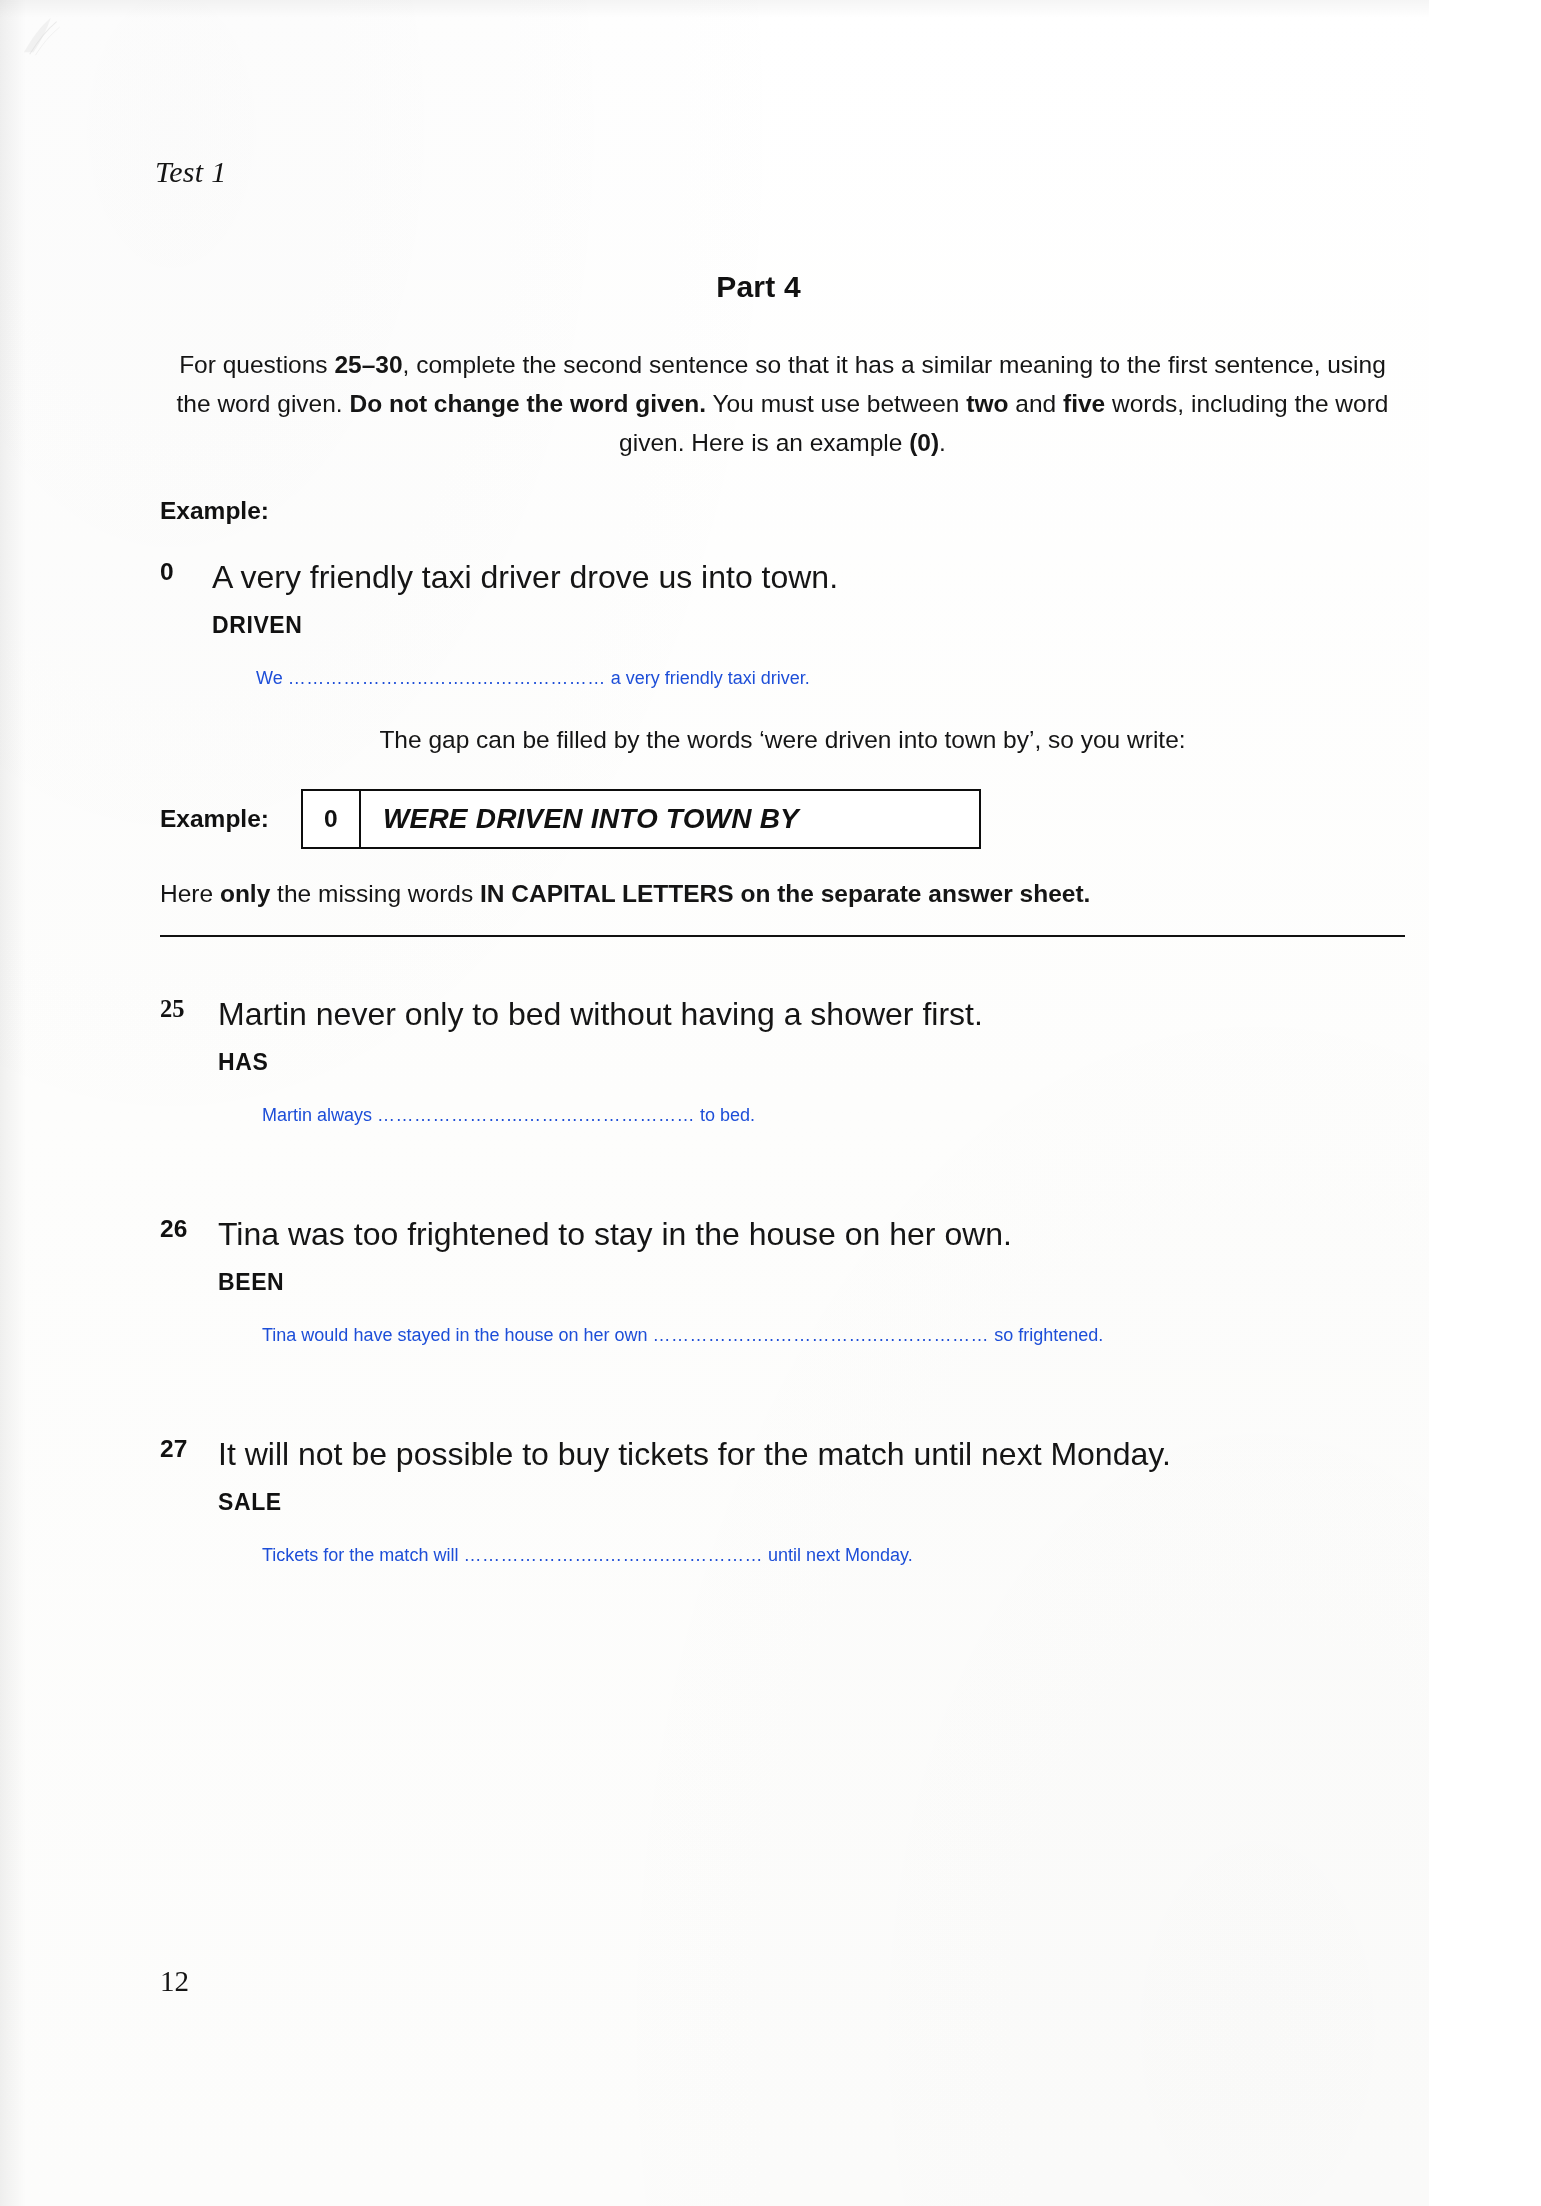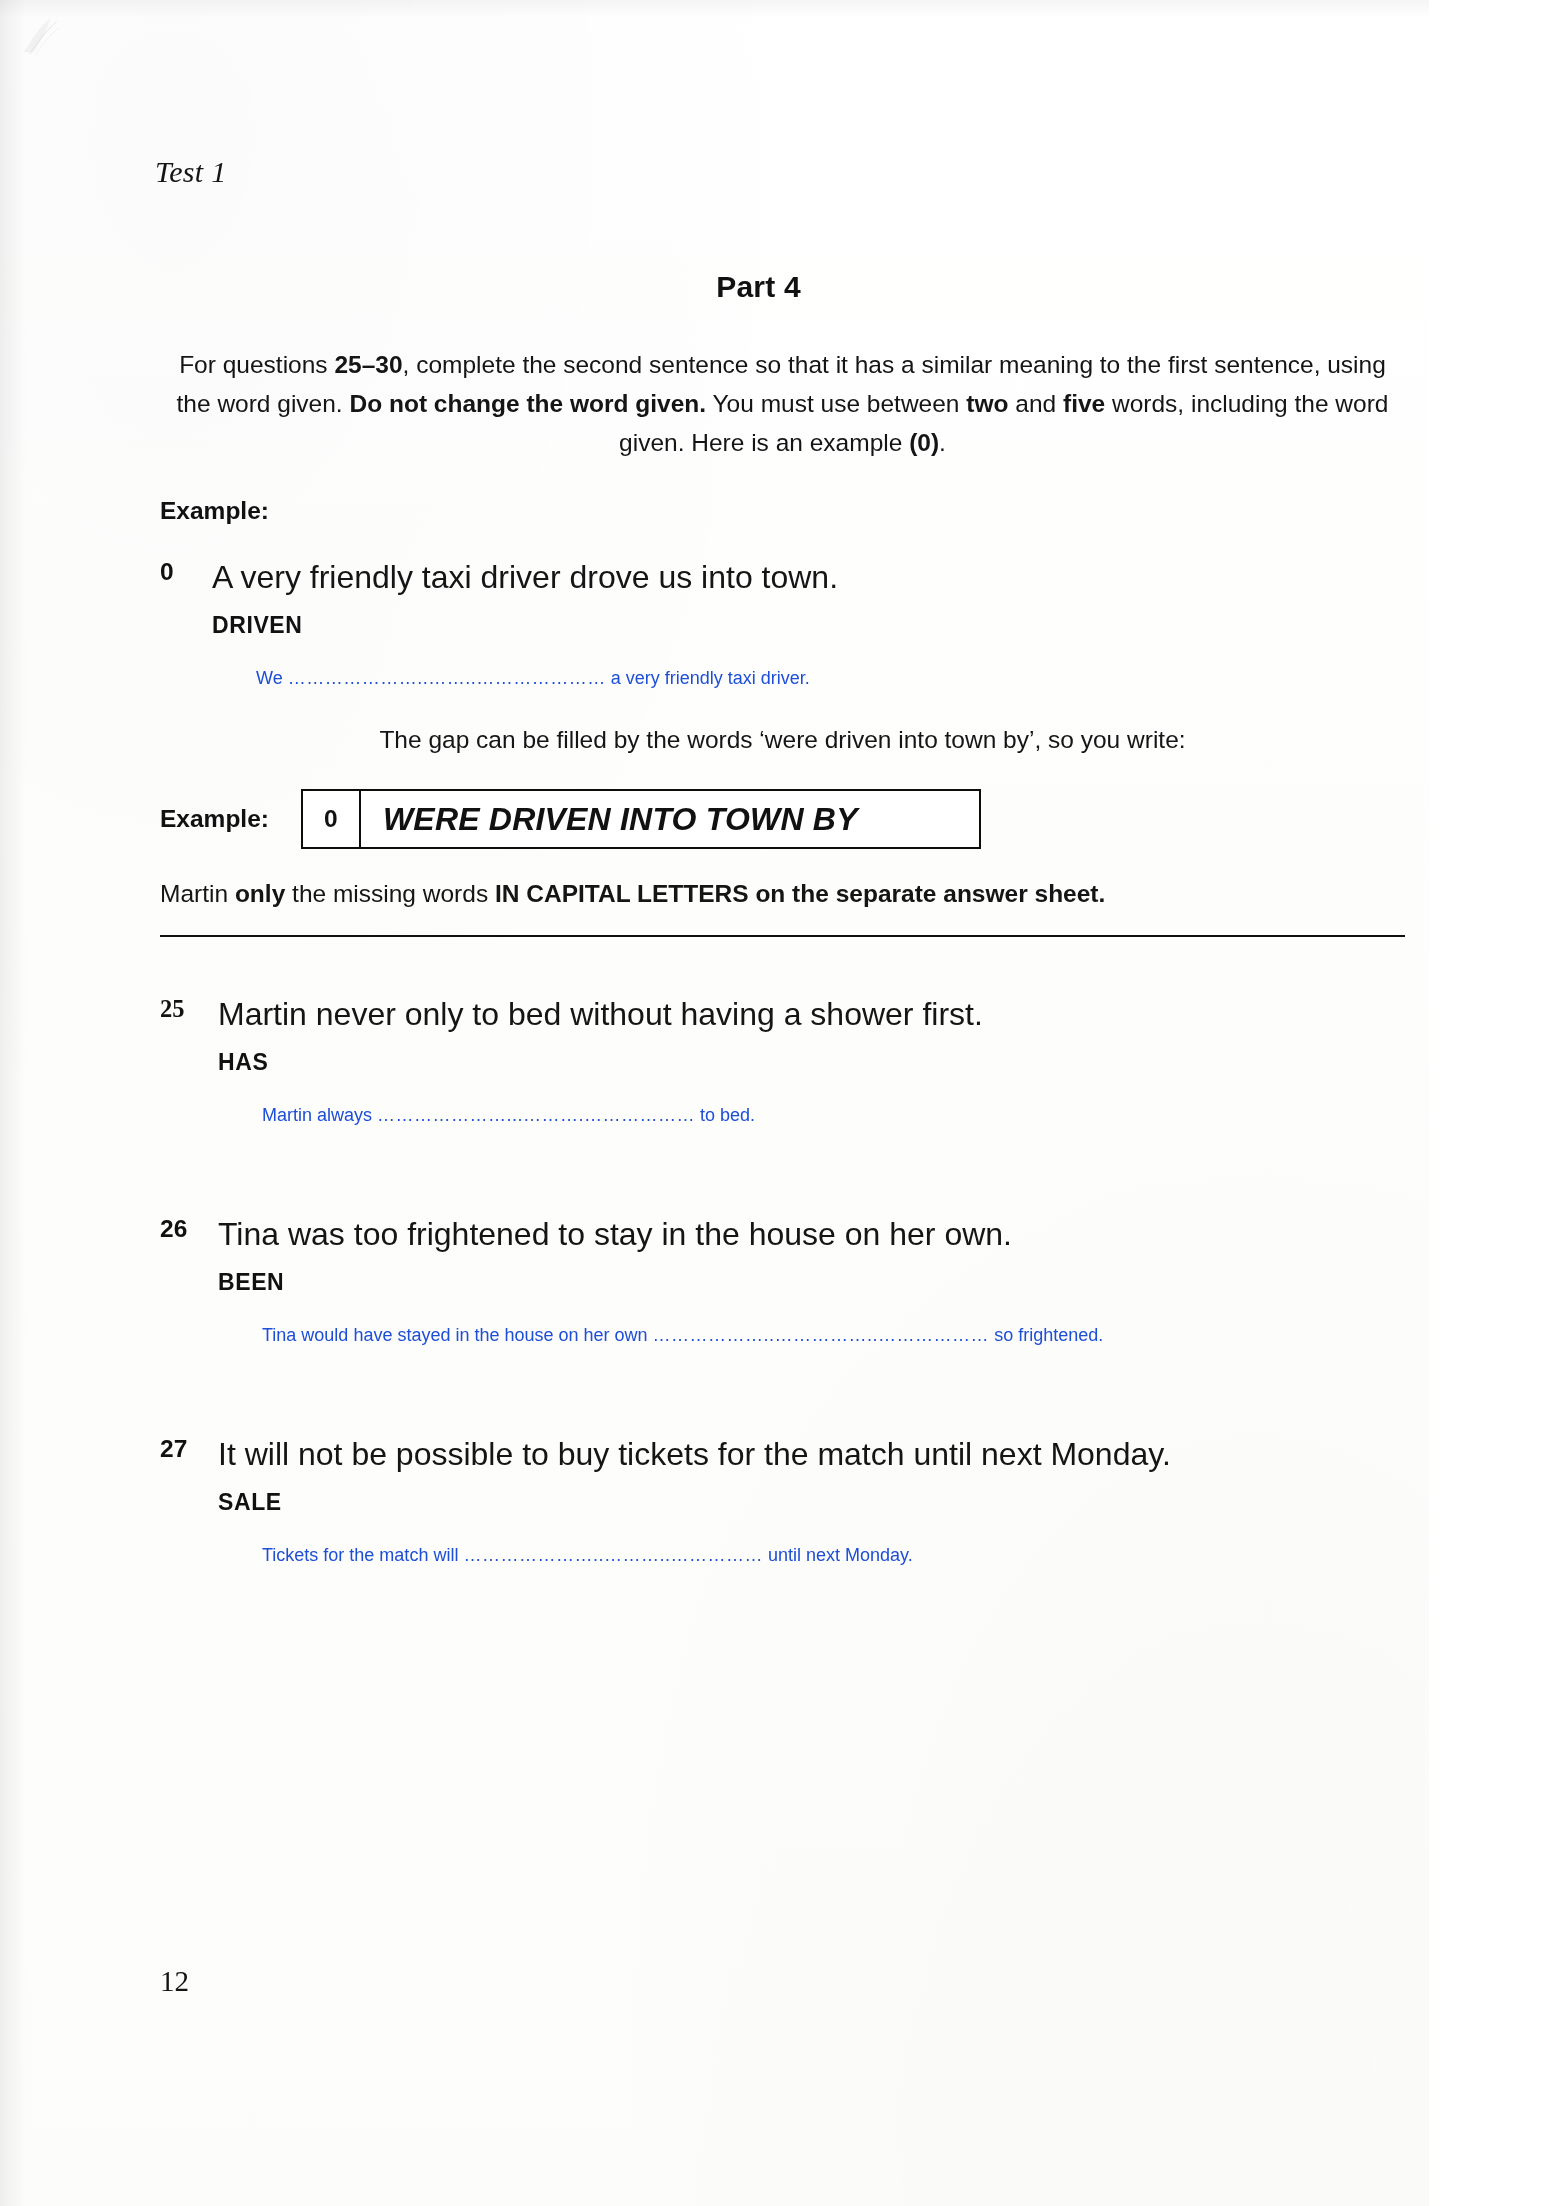--- a/index.html
+++ b/index.html
@@ -155,21 +155,21 @@
     font-size: 24.5px;
     font-weight: bold;
     color: #111;
     border-right: 2.5px solid #0d0d0d;
   }
   .answer-box .cell-ans {
     flex: 1;
     display: flex;
     align-items: center;
     padding-left: 22px;
-    font-size: 32px;
+    font-size: 28px;
     font-style: italic;
     font-weight: bold;
     letter-spacing: 0.2px;
     color: #111;
   }
 
   .write-note {
     position: absolute;
     left: 160px;
     top: 880px;
@@ -239,21 +239,21 @@
 
     <div class="example-row">
       <span class="lead">Example:</span>
       <div class="answer-box">
         <div class="cell-num">0</div>
         <div class="cell-ans">WERE DRIVEN INTO TOWN BY</div>
       </div>
     </div>
 
     <div class="write-note">
-      <span>Martin </span><b>only</b><span> the missing words </span><b>IN CAPITAL LETTERS on the separate answer sheet.</b>
+      <span>Here </span><b>only</b><span> the missing words </span><b>IN CAPITAL LETTERS on the separate answer sheet.</b>
     </div>
 
     <div class="rule"></div>
 
     <div class="q-num" style="left:160px; top:995px;font-family:Liberation Serif, serif;">25</div>
     <div class="q-text" style="left:218px; top:995px; width:1185px;">Martin never only to bed without having a shower first.</div>
     <div class="q-key" style="left:218px; top:1049px;">HAS</div>
     <div class="q-gap" style="left:218px; top:1105px;">
       <span>Martin always</span>
       <span class="dots">…………………...……….………………</span>

